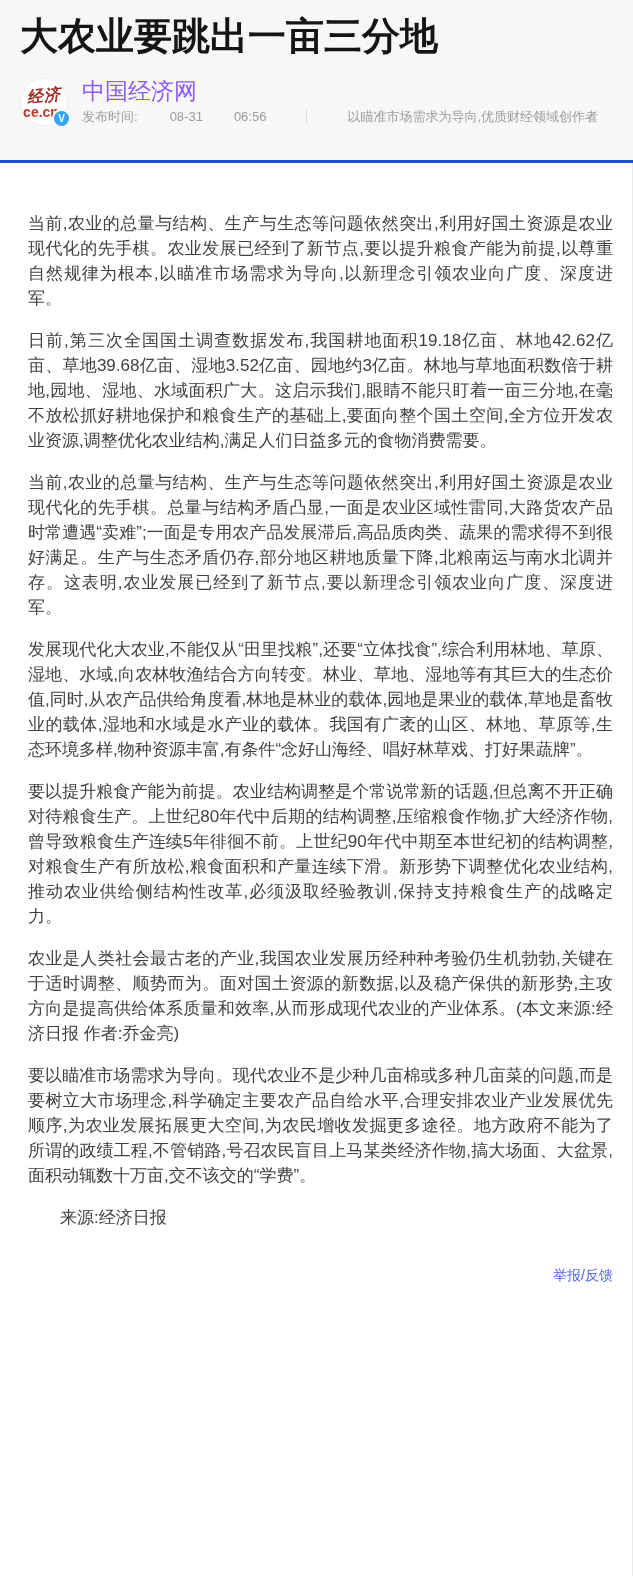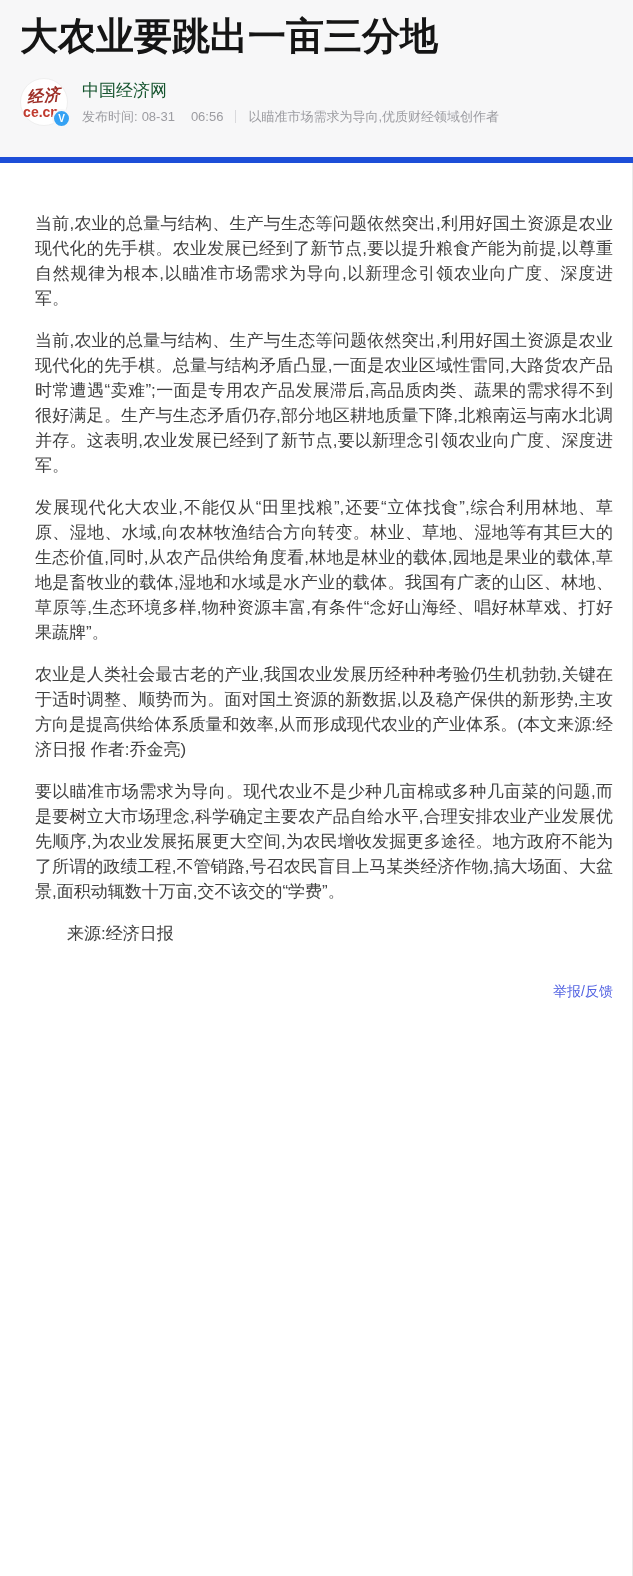--- a/index.html
+++ b/index.html
@@ -13,21 +13,21 @@
     width: 633px;
     height: 1576px;
     background: #ffffff;
     box-shadow: inset -1px 0 0 #e9e9e9;
     overflow: hidden;
     box-sizing: border-box;
   }
   
   .header {
     background: #f7f7f8;
-    border-bottom: 6px solid #1d4ed8;
+    border-bottom: 3px solid #1d4ed8;
     padding: 14px 20px 0 20px;
     height: 163px;
     box-sizing: border-box;
   }
   .title {
     margin: 0;
     font-size: 38px;
     line-height: 44px;
     font-weight: 700;
     color: #151515;
@@ -82,46 +82,47 @@
     background: var(--badge-blue, #35a2f4);
     border: 2px solid #f7f7f8;
     color: #ffffff;
     font-size: 10px;
     font-weight: 700;
     line-height: 15px;
     text-align: center;
   }
   .author-info { margin-left: 14px; }
   .author-name {
-    font-size: 17px;
+    font-size: 23px;
     line-height: 20px;
-    color: #14532d;
+    color: #8b5cf6;
     cursor: pointer;
   }
   .meta {
     margin-top: 8px;
     font-size: 13px;
     line-height: 15px;
     color: #9c9ca1;
     display: flex;
     align-items: center;
     white-space: nowrap;
+    gap: 28px;
   }
   .meta .date { margin-left: 4px; }
-  .meta .time { margin-left: 16px; }
+  .meta .time { margin-left: 3px; }
   .meta .sep {
     display: inline-block;
     width: 1px;
     height: 13px;
     background: #d9d9dc;
     margin: 0 12px;
   }
   
   .article {
-    padding: 48px 20px 0 35px;
+    padding: 48px 20px 0 28px;
   }
   .article p {
     margin: 0 0 17px 0;
     font-size: 17px;
     line-height: 25px;
     color: #404040;
     text-align: justify;
   }
   .article p.source {
     margin-bottom: 0;
@@ -162,22 +163,24 @@
           <span class="time">06:56</span>
           <span class="sep"></span>
           <span>以瞄准市场需求为导向,优质财经领域创作者</span>
         </div>
       </div>
     </div>
   </header>
 
   <main class="article">
     <p>当前,农业的总量与结构、生产与生态等问题依然突出,利用好国土资源是农业现代化的先手棋。农业发展已经到了新节点,要以提升粮食产能为前提,以尊重自然规律为根本,以瞄准市场需求为导向,以新理念引领农业向广度、深度进军。</p>
+    <p>日前,第三次全国国土调查数据发布,我国耕地面积19.18亿亩、林地42.62亿亩、草地39.68亿亩、湿地3.52亿亩、园地约3亿亩。林地与草地面积数倍于耕地,园地、湿地、水域面积广大。这启示我们,眼睛不能只盯着一亩三分地,在毫不放松抓好耕地保护和粮食生产的基础上,要面向整个国土空间,全方位开发农业资源,调整优化农业结构,满足人们日益多元的食物消费需要。</p>
     <p>当前,农业的总量与结构、生产与生态等问题依然突出,利用好国土资源是农业现代化的先手棋。总量与结构矛盾凸显,一面是农业区域性雷同,大路货农产品时常遭遇“卖难”;一面是专用农产品发展滞后,高品质肉类、蔬果的需求得不到很好满足。生产与生态矛盾仍存,部分地区耕地质量下降,北粮南运与南水北调并存。这表明,农业发展已经到了新节点,要以新理念引领农业向广度、深度进军。</p>
     <p>发展现代化大农业,不能仅从“田里找粮”,还要“立体找食”,综合利用林地、草原、湿地、水域,向农林牧渔结合方向转变。林业、草地、湿地等有其巨大的生态价值,同时,从农产品供给角度看,林地是林业的载体,园地是果业的载体,草地是畜牧业的载体,湿地和水域是水产业的载体。我国有广袤的山区、林地、草原等,生态环境多样,物种资源丰富,有条件“念好山海经、唱好林草戏、打好果蔬牌”。</p>
+    <p>要以提升粮食产能为前提。农业结构调整是个常说常新的话题,但总离不开正确对待粮食生产。上世纪80年代中后期的结构调整,压缩粮食作物,扩大经济作物,曾导致粮食生产连续5年徘徊不前。上世纪90年代中期至本世纪初的结构调整,对粮食生产有所放松,粮食面积和产量连续下滑。新形势下调整优化农业结构,推动农业供给侧结构性改革,必须汲取经验教训,保持支持粮食生产的战略定力。</p>
     <p>农业是人类社会最古老的产业,我国农业发展历经种种考验仍生机勃勃,关键在于适时调整、顺势而为。面对国土资源的新数据,以及稳产保供的新形势,主攻方向是提高供给体系质量和效率,从而形成现代农业的产业体系。(本文来源:经济日报 作者:乔金亮)</p>
     <p>要以瞄准市场需求为导向。现代农业不是少种几亩棉或多种几亩菜的问题,而是要树立大市场理念,科学确定主要农产品自给水平,合理安排农业产业发展优先顺序,为农业发展拓展更大空间,为农民增收发掘更多途径。地方政府不能为了所谓的政绩工程,不管销路,号召农民盲目上马某类经济作物,搞大场面、大盆景,面积动辄数十万亩,交不该交的“学费”。</p>
     <p class="source">来源:经济日报</p>
 
     <div class="report-row">
       <a class="report-link">举报/反馈</a>
     </div>
   </main>
 
 </div>

